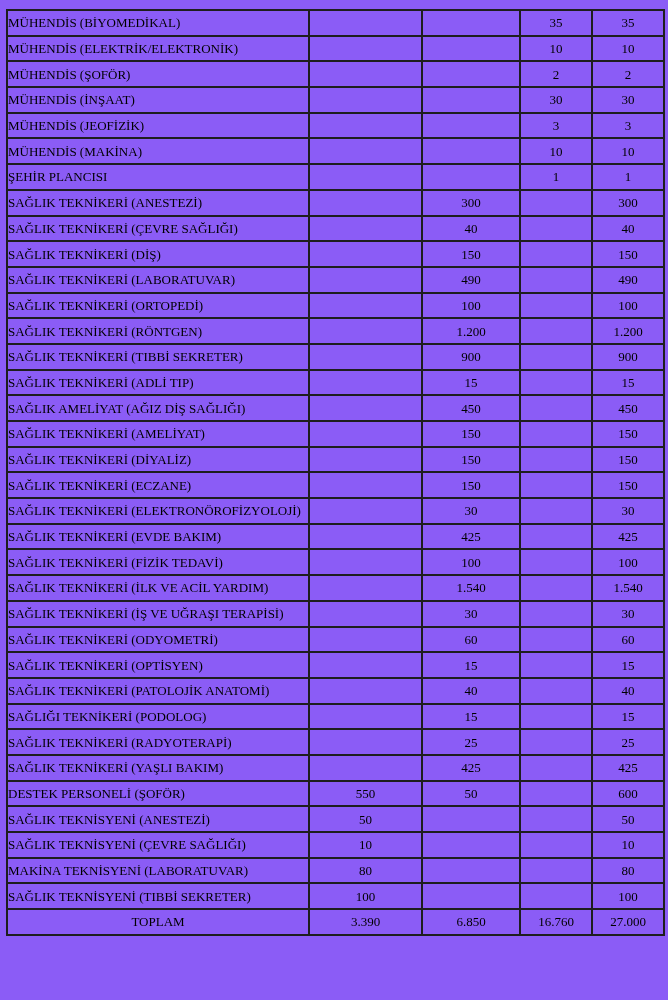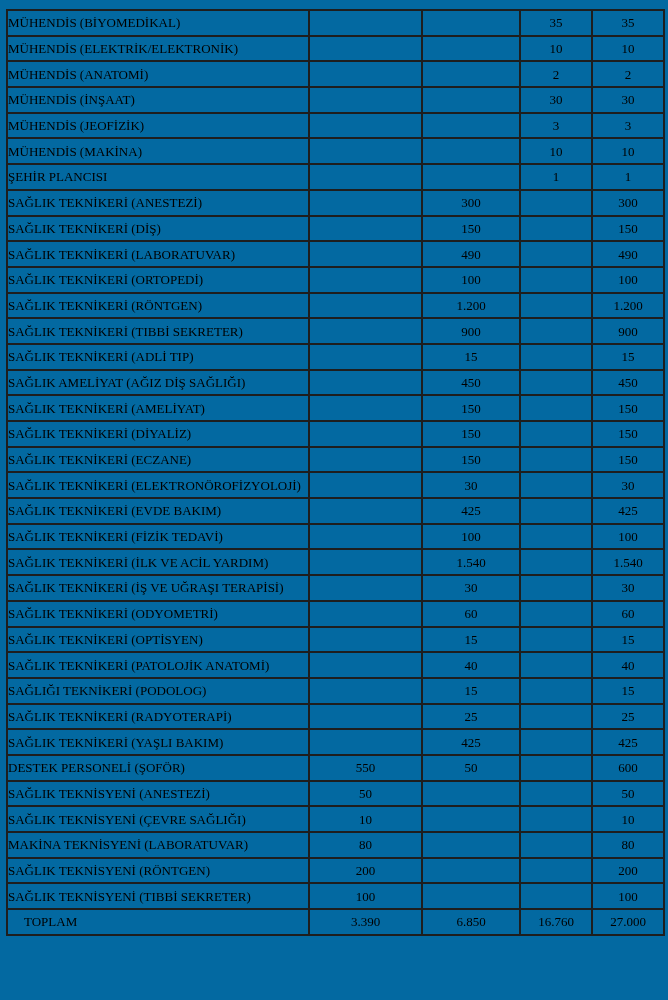--- a/index.html
+++ b/index.html
@@ -13,21 +13,21 @@
     position: relative;
     font-family: "Liberation Serif", "DejaVu Serif", serif;
     color: #000000;
   }
   .page {
     position: absolute;
     left: 0;
     top: 0;
     width: 668px;
     height: 1000px;
-    background: #0369a1;
+    background: #8b5cf6;
   }
   table.quota-table {
     position: absolute;
     left: 6px;
     top: 9px;
     width: 657px;
     border-collapse: collapse;
     table-layout: fixed;
   }
   table.quota-table td {
@@ -41,21 +41,22 @@
     white-space: nowrap;
   }
   td.label-cell {
     text-align: left;
     padding-left: 5px;
   }
   td.num-cell {
     text-align: center;
   }
   tr.total-row td.label-cell {
-    padding-left: 16px;
+    text-align: center;
+    padding-left: 0;
   }
 </style>
 </head>
 <body>
 
 <div class="page">
   <table class="quota-table">
     <colgroup>
       <col style="width:302px">
       <col style="width:113px">
@@ -72,21 +73,21 @@
     <td class="num-cell">35</td>
   </tr>
         <tr>
     <td class="label-cell">MÜHENDİS (ELEKTRİK/ELEKTRONİK)</td>
     <td class="num-cell"></td>
     <td class="num-cell"></td>
     <td class="num-cell">10</td>
     <td class="num-cell">10</td>
   </tr>
         <tr>
-    <td class="label-cell">MÜHENDİS (ANATOMİ)</td>
+    <td class="label-cell">MÜHENDİS (ŞOFÖR)</td>
     <td class="num-cell"></td>
     <td class="num-cell"></td>
     <td class="num-cell">2</td>
     <td class="num-cell">2</td>
   </tr>
         <tr>
     <td class="label-cell">MÜHENDİS (İNŞAAT)</td>
     <td class="num-cell"></td>
     <td class="num-cell"></td>
     <td class="num-cell">30</td>
@@ -112,20 +113,27 @@
     <td class="num-cell"></td>
     <td class="num-cell">1</td>
     <td class="num-cell">1</td>
   </tr>
         <tr>
     <td class="label-cell">SAĞLIK TEKNİKERİ (ANESTEZİ)</td>
     <td class="num-cell"></td>
     <td class="num-cell">300</td>
     <td class="num-cell"></td>
     <td class="num-cell">300</td>
+  </tr>
+        <tr>
+    <td class="label-cell">SAĞLIK TEKNİKERİ (ÇEVRE SAĞLIĞI)</td>
+    <td class="num-cell"></td>
+    <td class="num-cell">40</td>
+    <td class="num-cell"></td>
+    <td class="num-cell">40</td>
   </tr>
         <tr>
     <td class="label-cell">SAĞLIK TEKNİKERİ (DİŞ)</td>
     <td class="num-cell"></td>
     <td class="num-cell">150</td>
     <td class="num-cell"></td>
     <td class="num-cell">150</td>
   </tr>
         <tr>
     <td class="label-cell">SAĞLIK TEKNİKERİ (LABORATUVAR)</td>
@@ -287,27 +295,20 @@
     <td class="num-cell"></td>
     <td class="num-cell"></td>
     <td class="num-cell">10</td>
   </tr>
         <tr>
     <td class="label-cell">MAKİNA TEKNİSYENİ (LABORATUVAR)</td>
     <td class="num-cell">80</td>
     <td class="num-cell"></td>
     <td class="num-cell"></td>
     <td class="num-cell">80</td>
-  </tr>
-        <tr>
-    <td class="label-cell">SAĞLIK TEKNİSYENİ (RÖNTGEN)</td>
-    <td class="num-cell">200</td>
-    <td class="num-cell"></td>
-    <td class="num-cell"></td>
-    <td class="num-cell">200</td>
   </tr>
         <tr>
     <td class="label-cell">SAĞLIK TEKNİSYENİ (TIBBİ SEKRETER)</td>
     <td class="num-cell">100</td>
     <td class="num-cell"></td>
     <td class="num-cell"></td>
     <td class="num-cell">100</td>
   </tr>
         <tr class="total-row">
     <td class="label-cell">TOPLAM</td>

